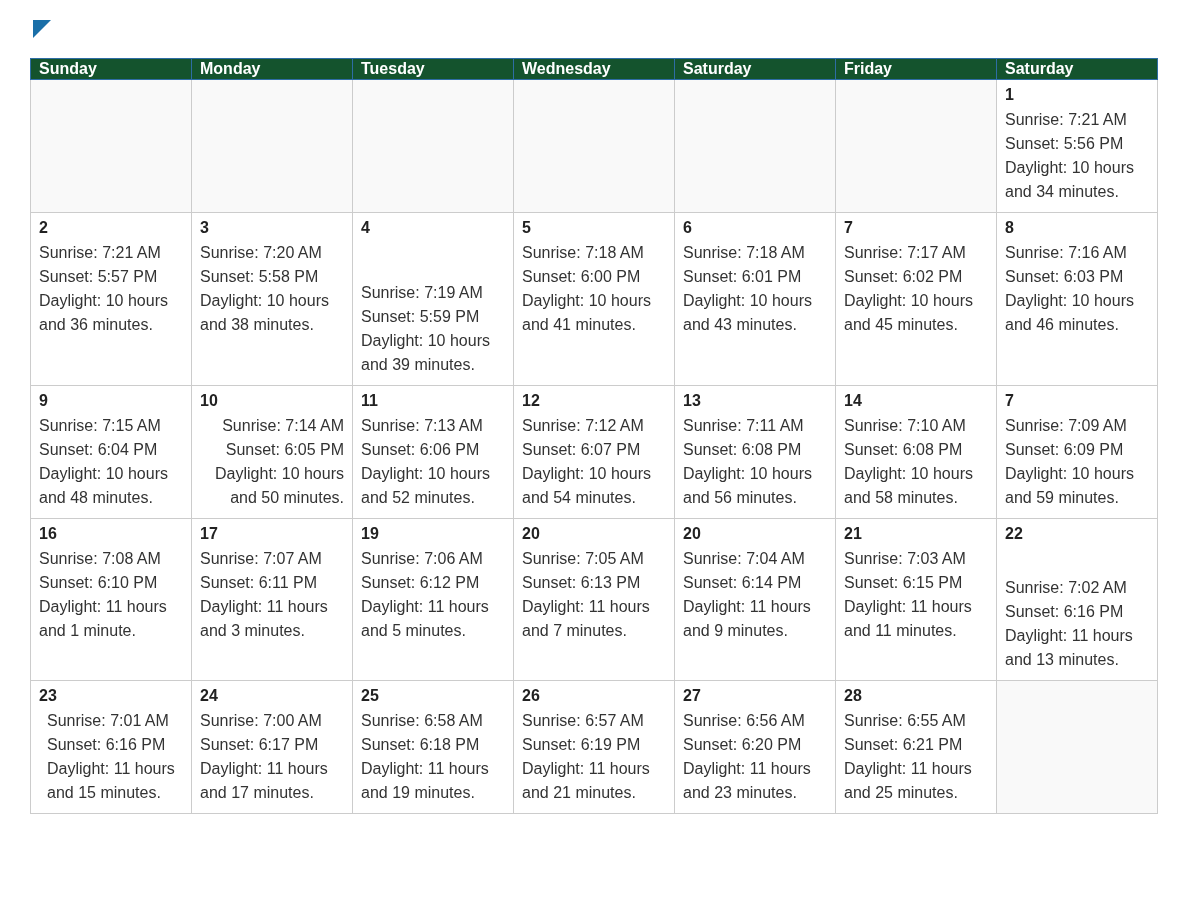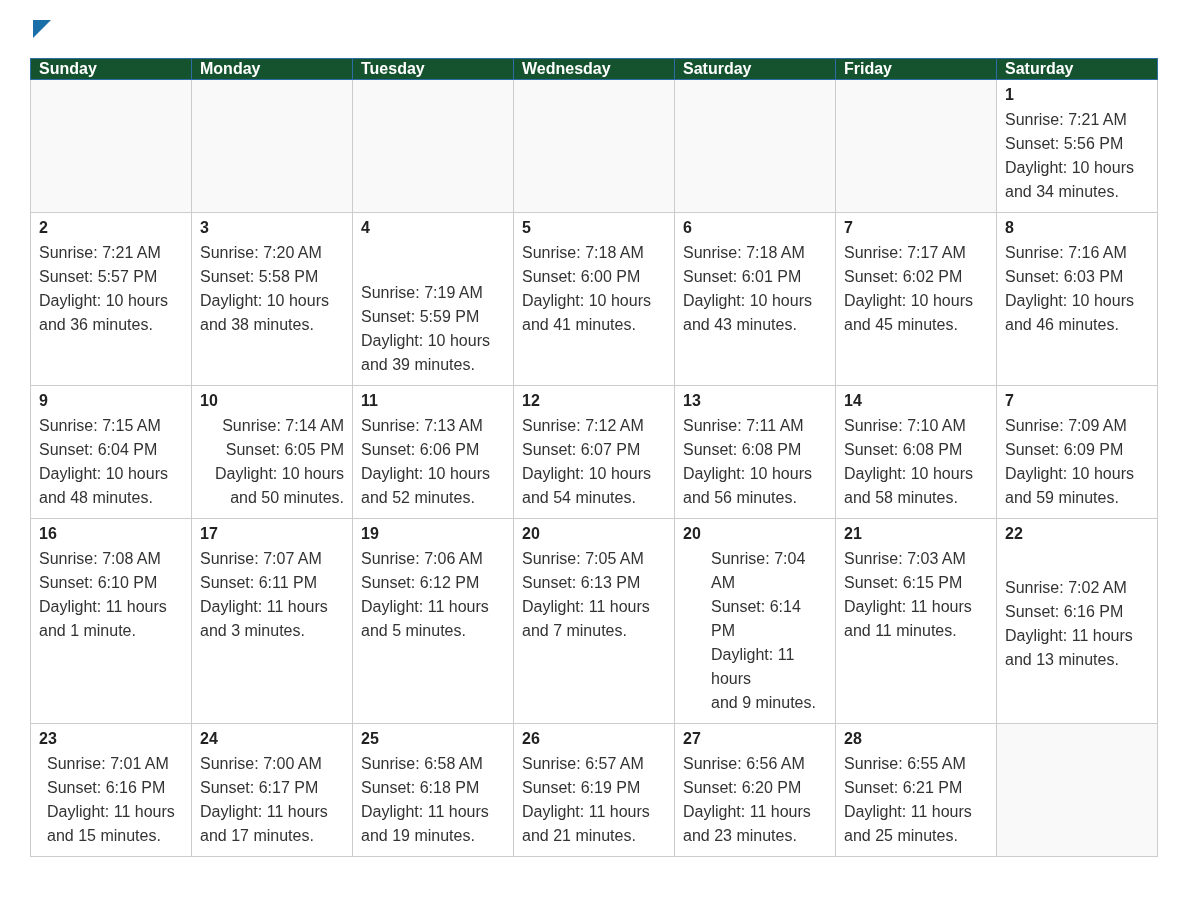--- a/index.html
+++ b/index.html
@@ -272,21 +272,21 @@
         </td>
         <td>
           <span class="day-number">20</span>
           <div class="day-info" style="white-space: pre-line;">Sunrise: 7:05 AM
 Sunset: 6:13 PM
 Daylight: 11 hours
 and 7 minutes.</div>
         </td>
         <td>
           <span class="day-number">20</span>
-          <div class="day-info" style="white-space: pre-line; margin-left: 28px;">Sunrise: 7:04 AM
+          <div class="day-info" style="white-space: pre-line;">Sunrise: 7:04 AM
 Sunset: 6:14 PM
 Daylight: 11 hours
 and 9 minutes.</div>
         </td>
         <td>
           <span class="day-number">21</span>
           <div class="day-info" style="white-space: pre-line;">Sunrise: 7:03 AM
 Sunset: 6:15 PM
 Daylight: 11 hours
 and 11 minutes.</div>

